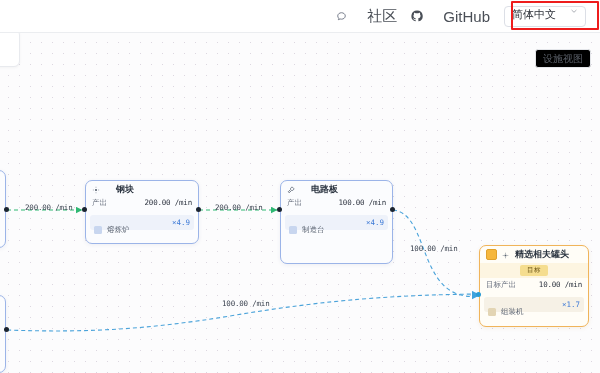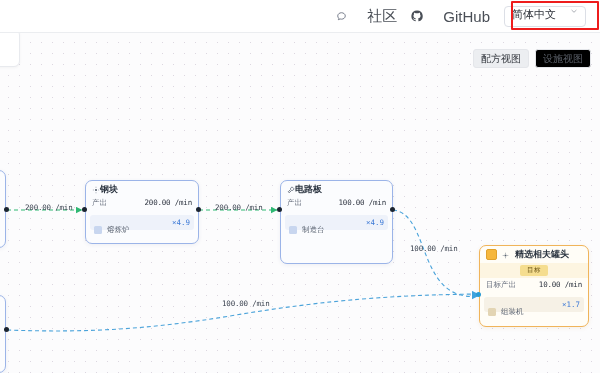--- a/index.html
+++ b/index.html
@@ -82,21 +82,21 @@
   
   .node {
     position: absolute;
     background: #fbfcfe;
     border: 1.3px solid #9bb4e8;
     border-radius: 7px;
     box-shadow: 0 1px 4px rgba(40,60,120,.07);
     overflow: hidden;
   }
   .node-hd {
-    display: flex; align-items: center; gap: 0;
+    display: flex; align-items: center; gap: 16px;
     height: 17px; padding: 0 6px;
     font-size: 9px; color: #2b3440; font-weight: bold;
   }
   .node-hd .hd-ico { width: 8px; height: 8px; flex: none; color: #55606e; }
   .node-row {
     display: flex; align-items: flex-start; justify-content: space-between;
     height: 15px; padding: 0 6px;
     font-size: 7.5px; color: #6b7280;
   }
   .node-row .rate {
@@ -192,21 +192,20 @@
         <svg width="8" height="8" viewBox="0 0 10 10" fill="none" stroke="#a8abb2" stroke-width="1.2">
           <path d="M2 3.8 5 6.6 8 3.8"></path>
         </svg>
       </span>
     </div>
   </div>
 
   <div class="annot-box"></div>
 
   <div class="view-toggle">
-    <div class="view-btn active">配方视图</div>
     <div class="view-btn">设施视图</div>
   </div>
 
   <div class="canvas">
 
     <div class="panel-card"></div>
 
     <svg class="edges">
       <defs>
         <marker id="arrGreen" markerWidth="7" markerHeight="7" refX="5.6" refY="3" orient="auto">

